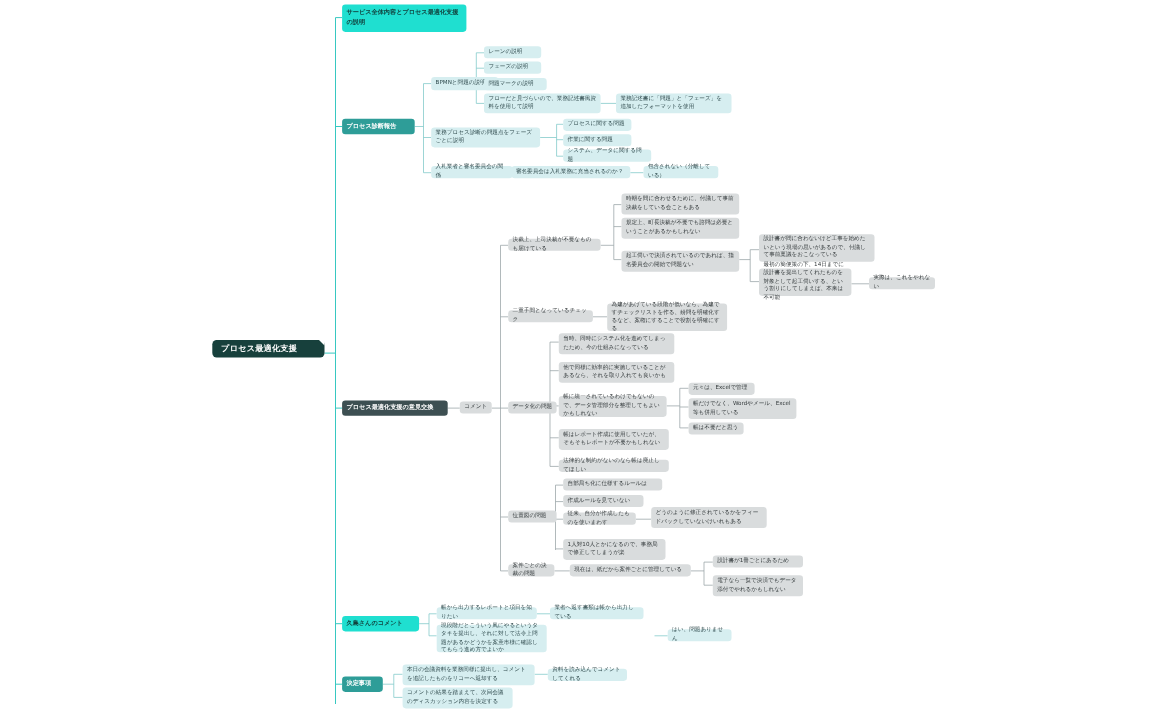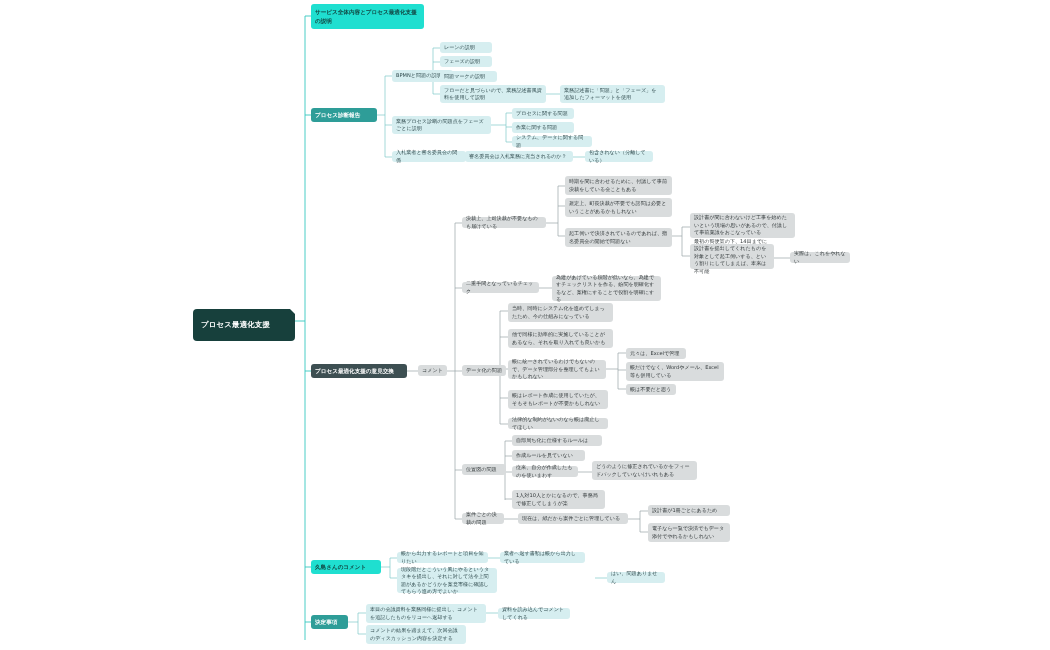--- a/index.html
+++ b/index.html
@@ -141,21 +141,21 @@
       <path d="M595,578 L607,578"></path>
 
       <path d="M348,622 L358,622"></path>
       <path d="M358,613 L358,634"></path>
       <path d="M358,613 L366,613"></path>
       <path d="M358,634 L366,634"></path>
       <path d="M486,613 L498,613"></path>
     </g>
   </svg>
 
-  <div class="node n-root" style="left:193px;top:309px;width:102px;height:32px;align-items:center;">
+  <div class="node n-root" style="left:193px;top:309px;width:102px;height:16px;align-items:center;">
     <span>プロセス最適化支援</span>
     <i class="corner"></i>
   </div>
 
   <div class="node n-l1a" style="left:311px;top:4px;width:113px;height:25px;">
     <span>サービス全体内容とプロセス最適化支援の説明</span>
   </div>
 
   <div class="node n-l1b" style="left:311px;top:108px;width:66px;height:14px;">
     <span>プロセス診断報告</span>

